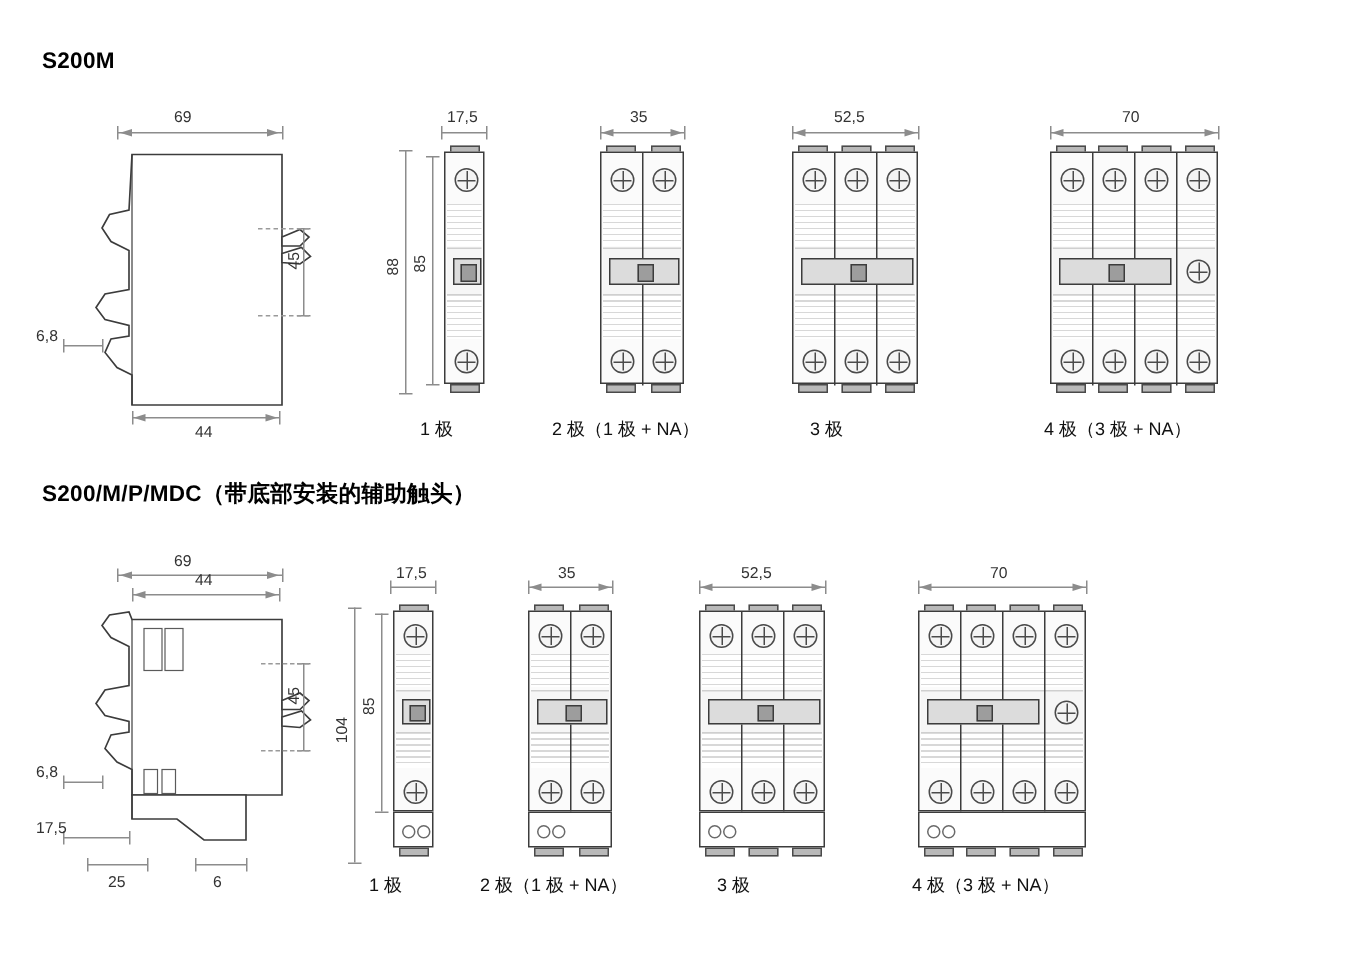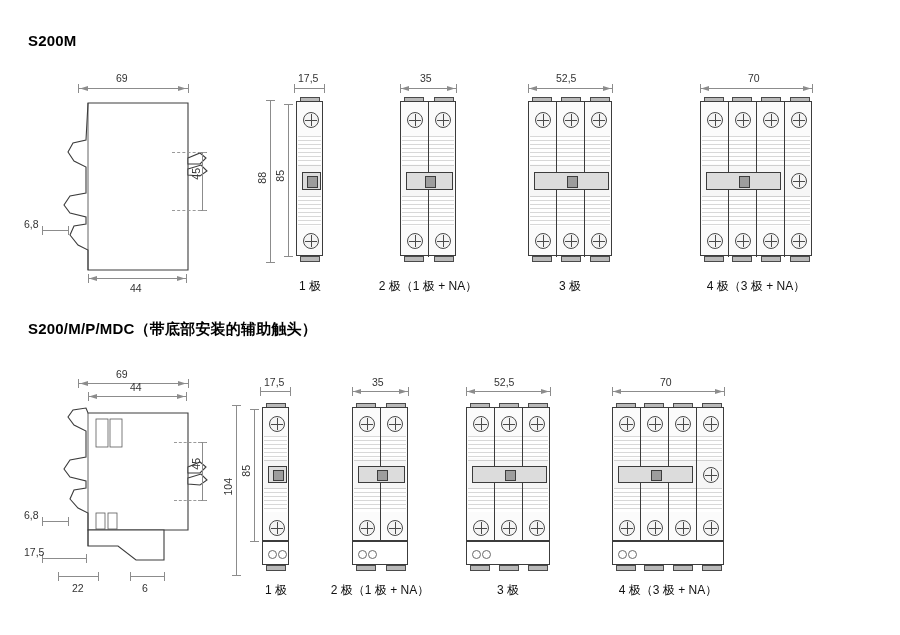--- a/index.html
+++ b/index.html
@@ -1,20 +1,20 @@
 <!DOCTYPE html>
 <html><head>
 <meta charset="utf-8">
 <style>
   html,body{margin:0;padding:0;background:#ffffff;}
   body{width:900px;height:635px;position:relative;font-family:"Liberation Sans",sans-serif;color:#1a1a1a;overflow:hidden;}
   .section-title{position:absolute;font-size:15px;font-weight:bold;letter-spacing:0.2px;color:#000;}
   .dim-text{position:absolute;font-size:10.5px;color:#333;white-space:nowrap;}
   .dim-text.vert{writing-mode:vertical-rl;transform:rotate(180deg);}
-  .caption{position:absolute;font-size:12px;color:#111;white-space:nowrap;text-align:center;}
+  .caption{position:absolute;font-size:12px;color:#111;white-space:nowrap;}
   .line{position:absolute;background:#4d4d4d;}
   .hline{height:1px;}
   .vline{width:1px;}
   .thin{background:#8c8c8c;}
   .dash-h{position:absolute;height:0;border-top:1px dashed #9a9a9a;}
   svg{position:absolute;overflow:visible;}
   .body-outline{fill:#ffffff;stroke:#3c3c3c;stroke-width:1.1;}
   .mod{position:absolute;box-sizing:border-box;border:1px solid #3c3c3c;background:#fbfbfb;}
   .mod-band{position:absolute;background:#eeeeee;border-top:1px solid #cfcfcf;border-bottom:1px solid #cfcfcf;}
   .screw{position:absolute;border:1px solid #4a4a4a;border-radius:50%;background:#f4f4f4;}
@@ -244,21 +244,21 @@
 <div class="dim-text" style="left:24px;top:509px;">6,8</div>
 
 <div class="line hline thin" style="left:42px;top:558px;width:44px;"></div>
 <div class="line vline thin" style="left:42px;top:554px;height:9px;"></div>
 <div class="line vline thin" style="left:86px;top:554px;height:9px;"></div>
 <div class="dim-text" style="left:24px;top:546px;">17,5</div>
 
 <div class="line hline thin" style="left:58px;top:576px;width:40px;"></div>
 <div class="line vline thin" style="left:58px;top:572px;height:9px;"></div>
 <div class="line vline thin" style="left:98px;top:572px;height:9px;"></div>
-<div class="dim-text" style="left:72px;top:582px;">22</div>
+<div class="dim-text" style="left:72px;top:582px;">25</div>
 
 <div class="line hline thin" style="left:130px;top:576px;width:34px;"></div>
 <div class="line vline thin" style="left:130px;top:572px;height:9px;"></div>
 <div class="line vline thin" style="left:164px;top:572px;height:9px;"></div>
 <div class="dim-text" style="left:142px;top:582px;">6</div>
 
 <div class="line hline thin" style="left:260px;top:391px;width:30px;"></div>
 <div class="line vline thin" style="left:260px;top:387px;height:9px;"></div>
 <div class="line vline thin" style="left:290px;top:387px;height:9px;"></div>
 <div class="dim-text" style="left:264px;top:376px;">17,5</div>

